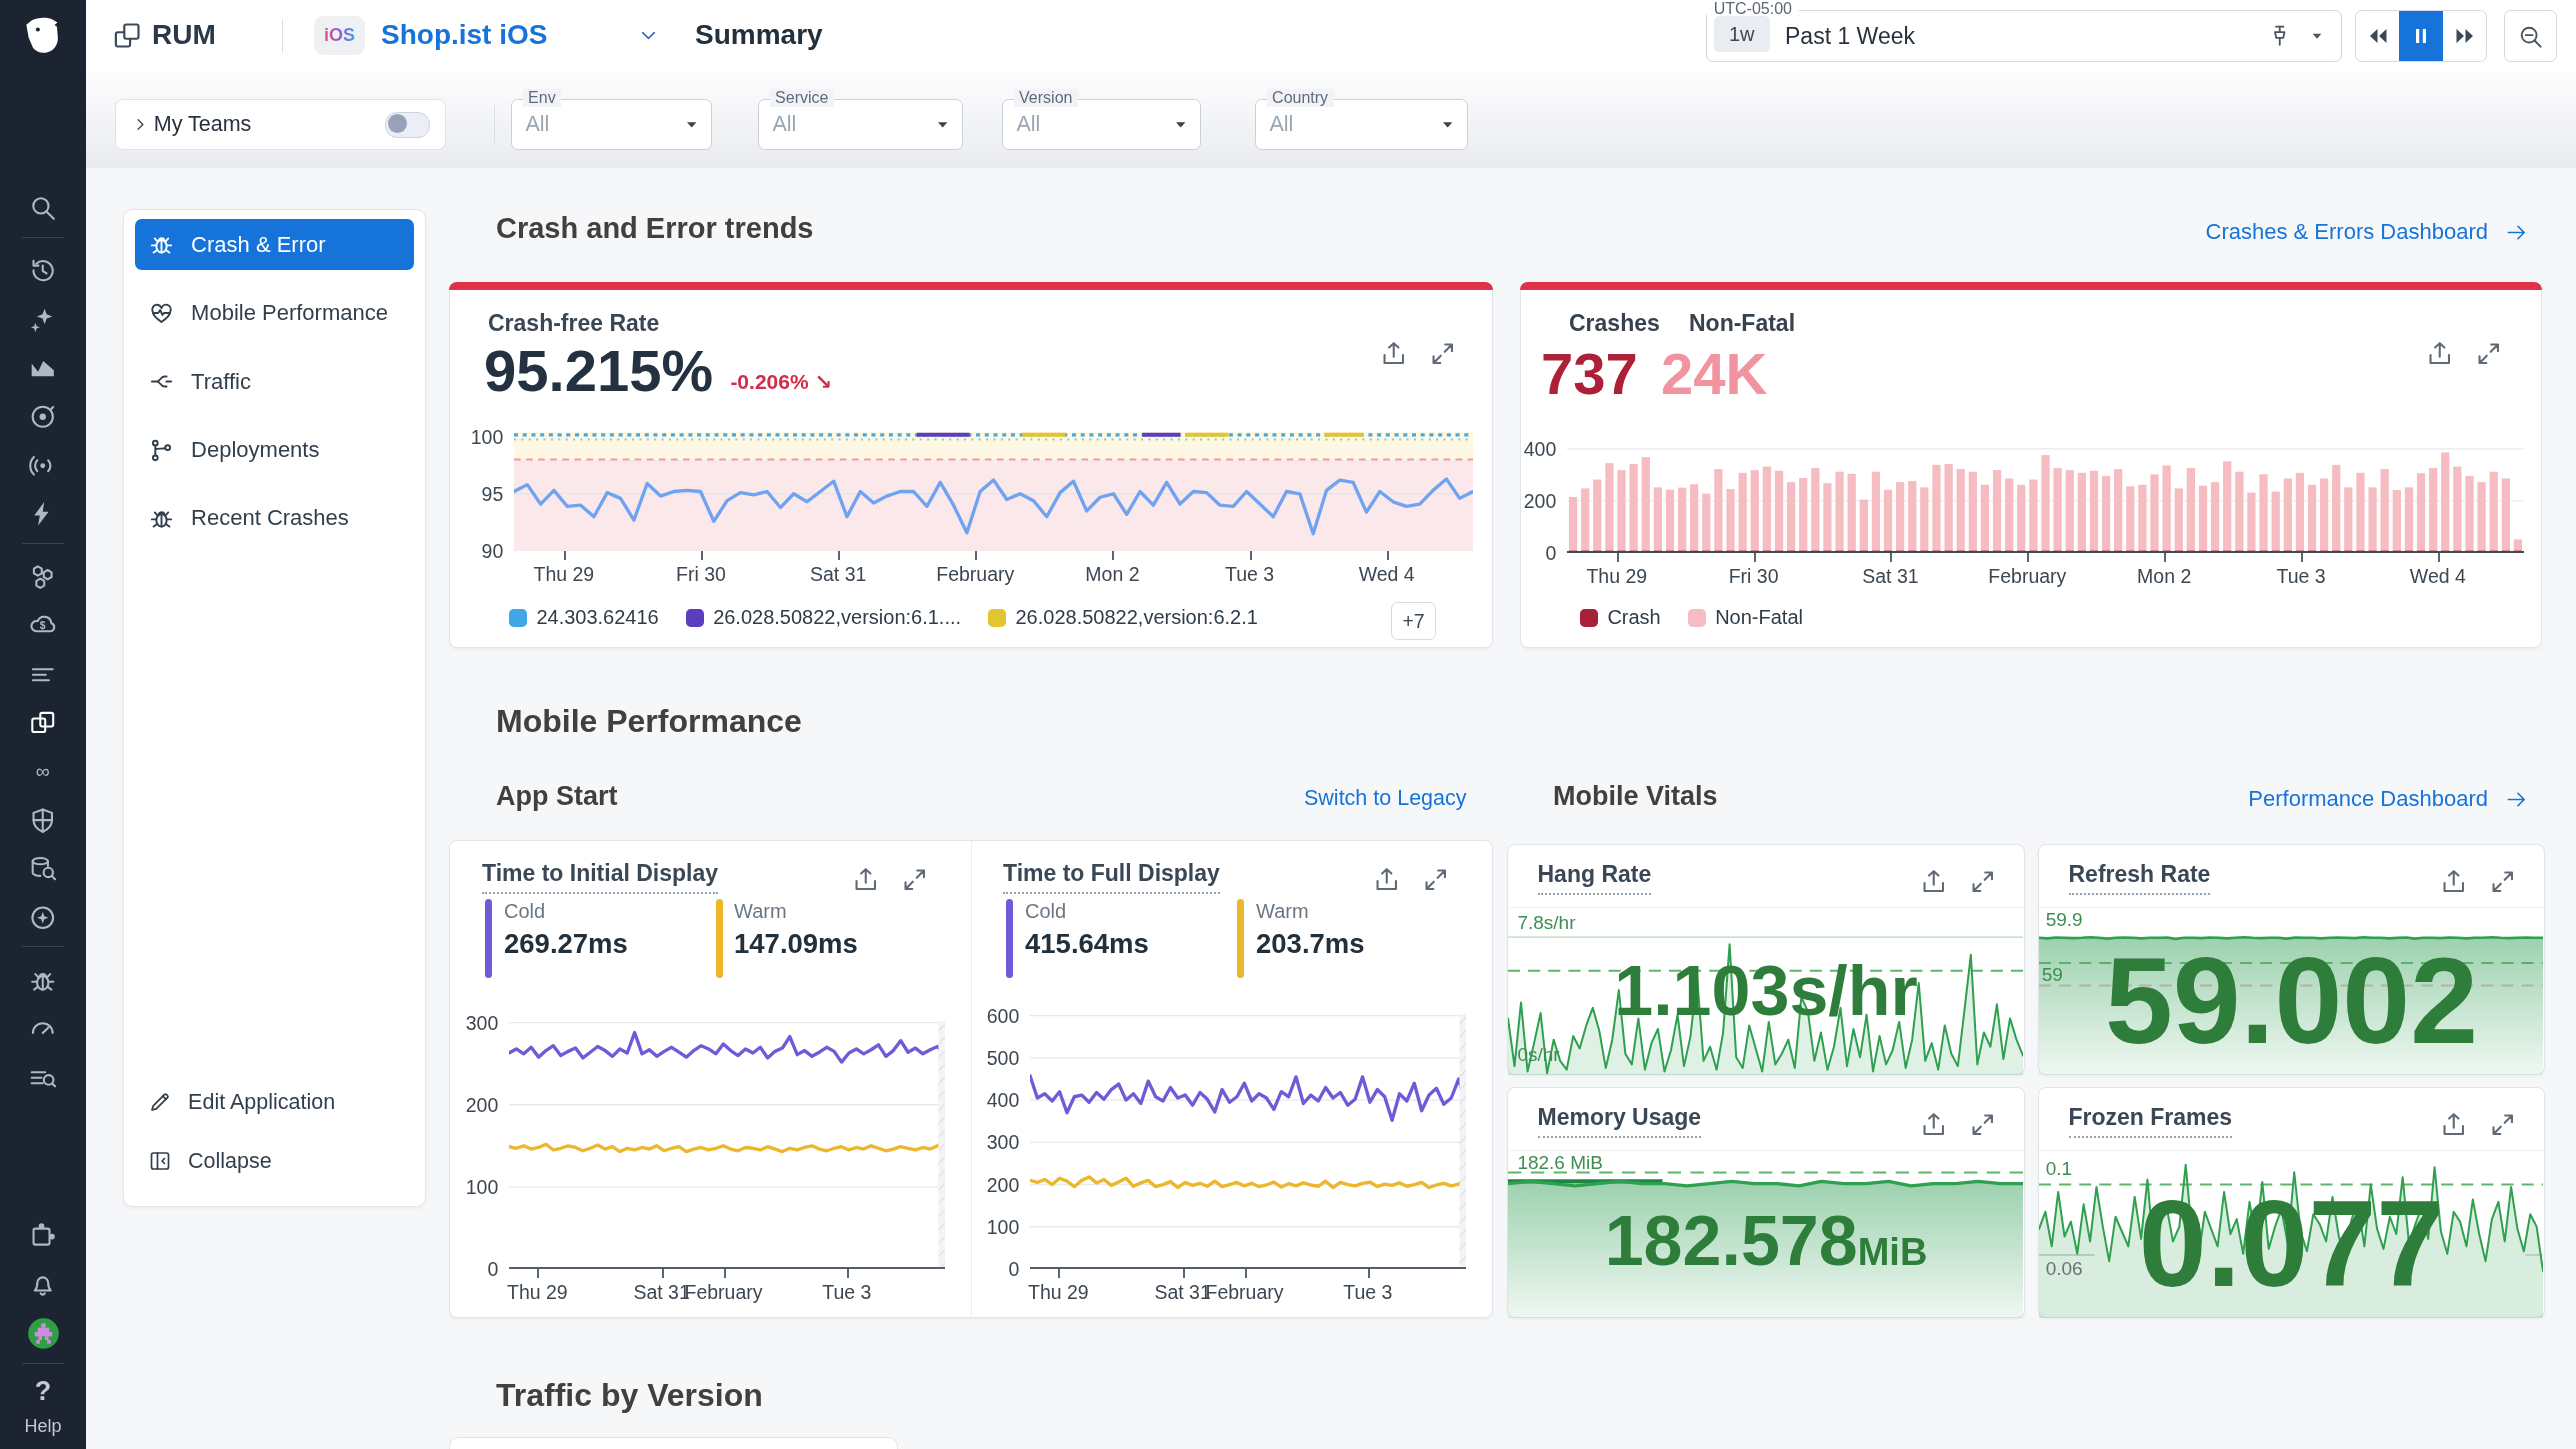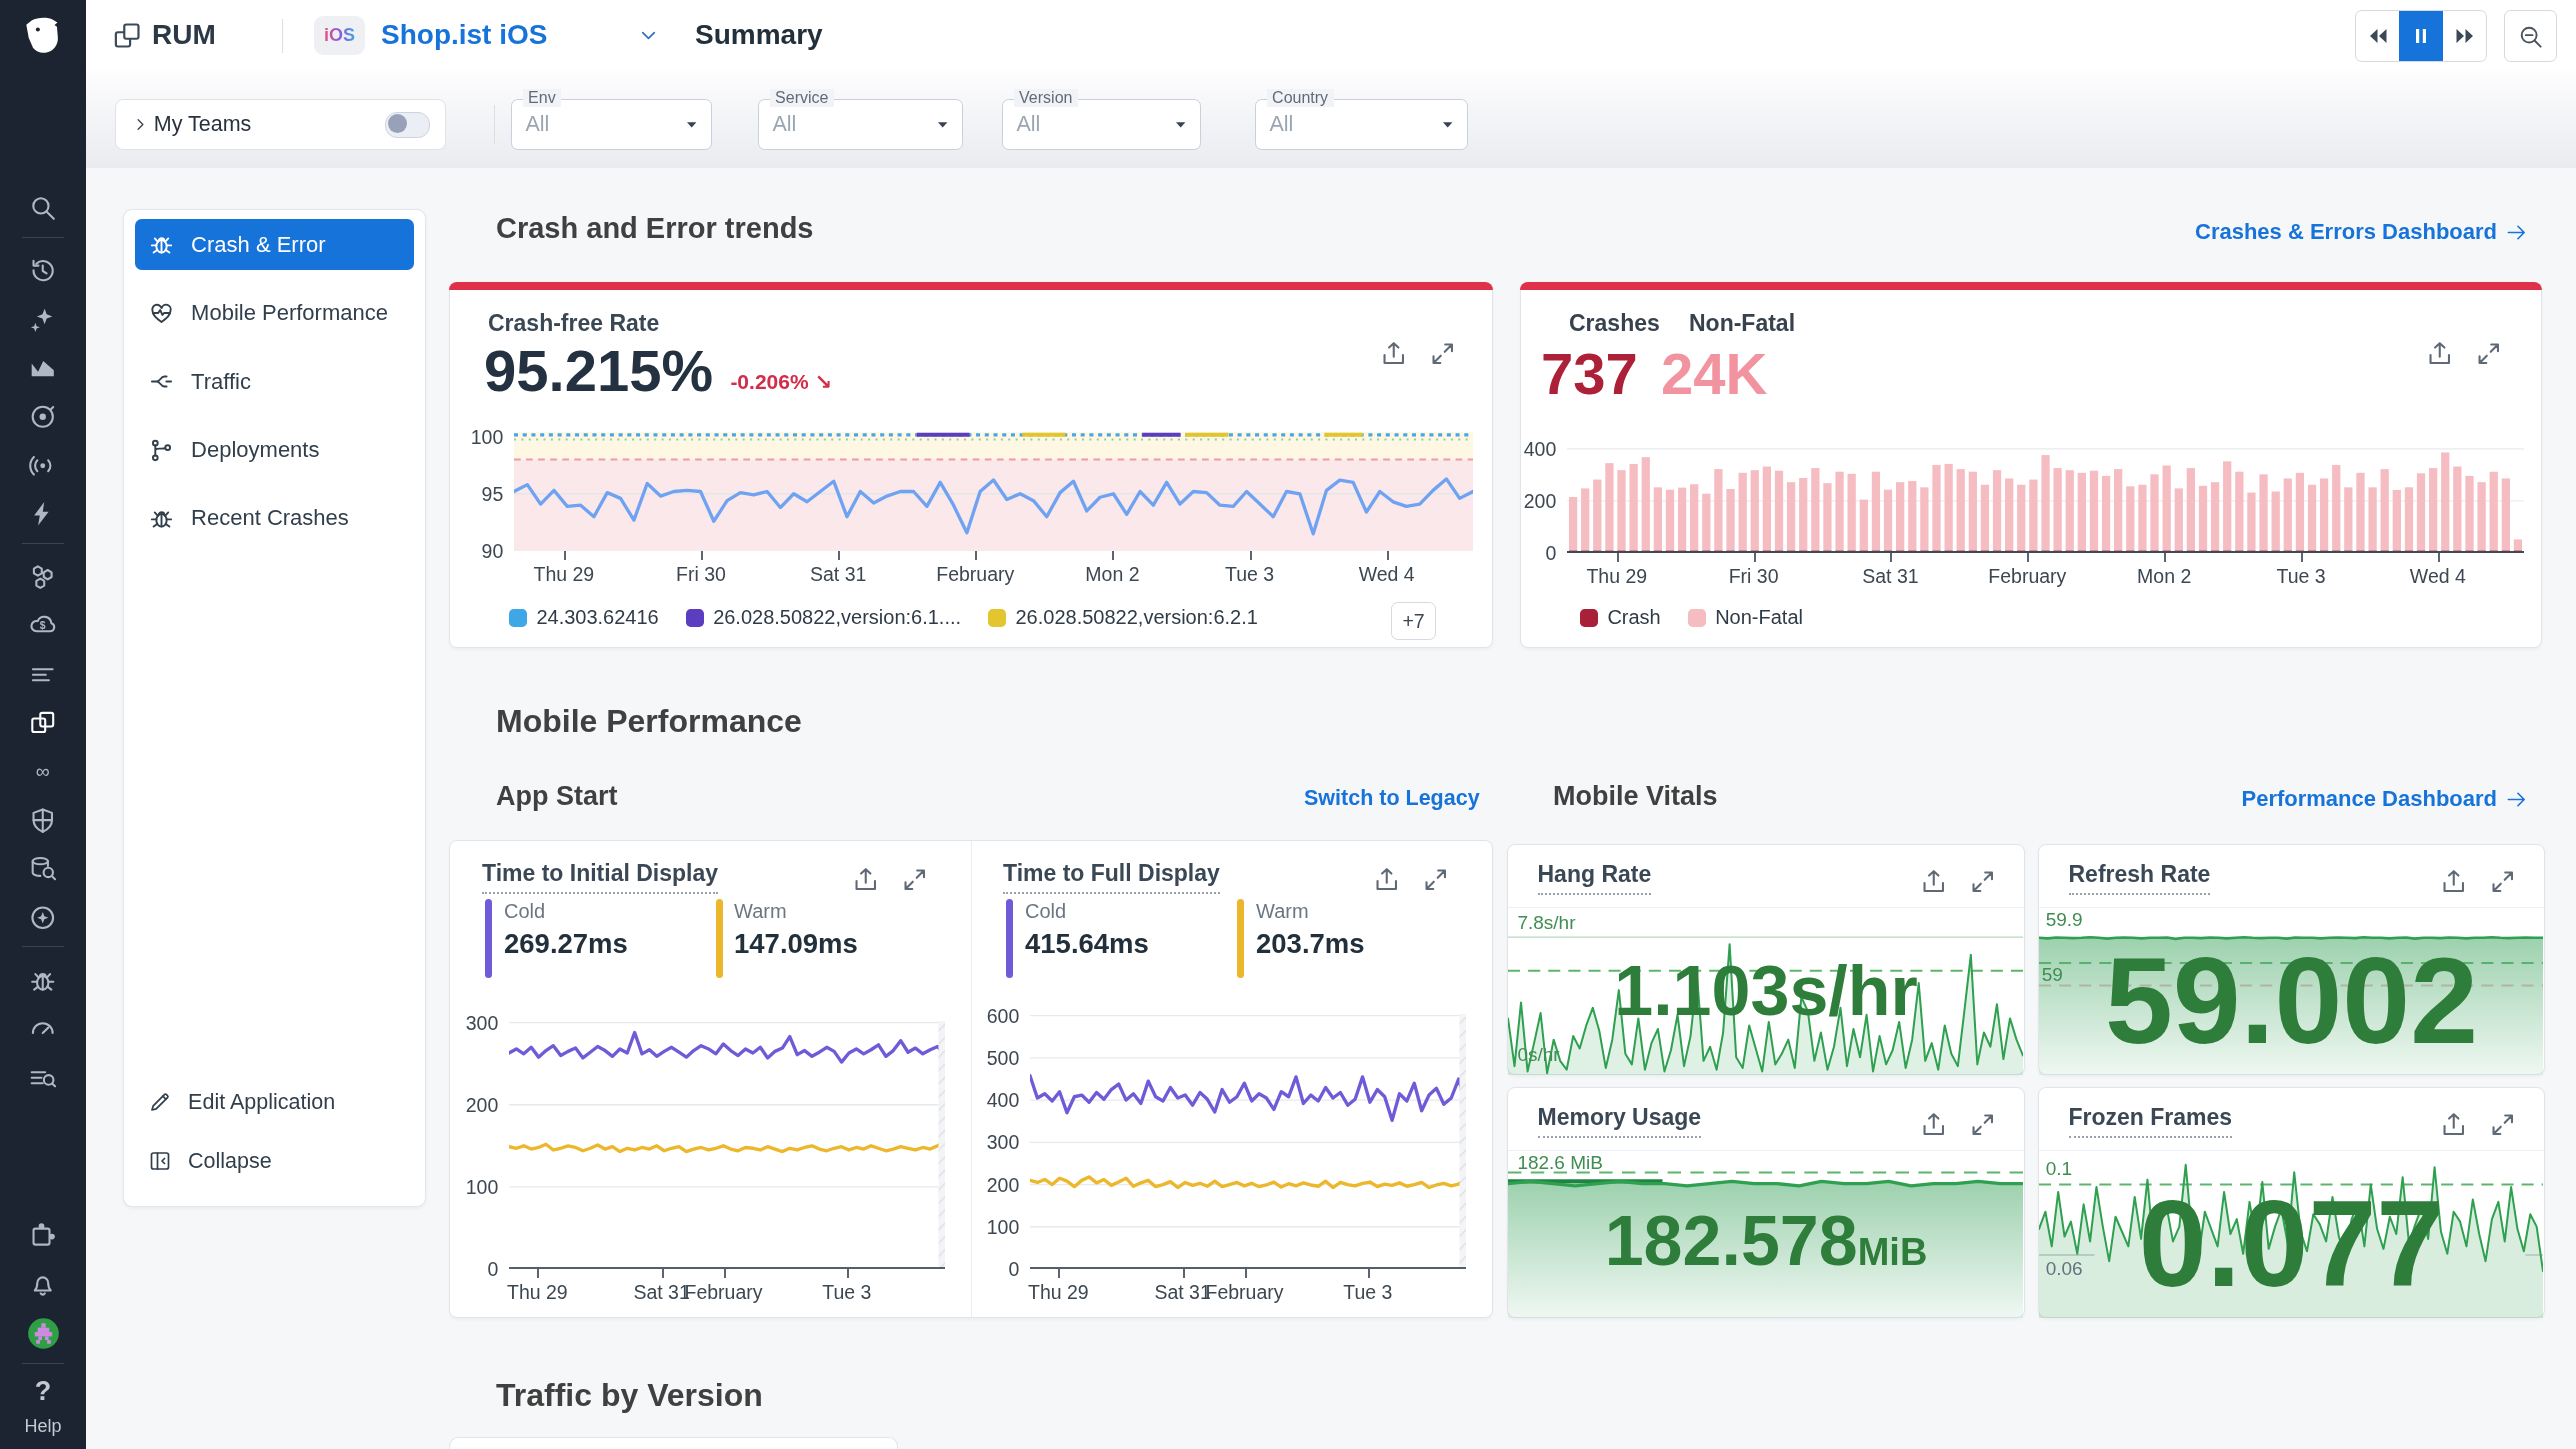--- a/index.html
+++ b/index.html
@@ -49,21 +49,21 @@
   
   .subnav{position:absolute;left:123px;top:209px;width:303px;height:998px;background:#fff;border:1.3px solid #e3e6ea;border-radius:9.4px;box-shadow:0 1.3px 3.4px rgba(15,30,44,.05);display:flex;flex-direction:column;padding:9.4px 0;box-sizing:border-box;z-index:5;}
   .snitem{height:51px;margin:0 10.7px 17.4px 10.7px;border-radius:6.7px;display:flex;align-items:center;padding:0 13.4px;font-size:22px;font-weight:500;color:#313e4b;cursor:pointer;flex:none;}
   .snitem .ic{width:27px;height:27px;margin-right:16px;flex:none;}
   .snitem.active{background:#1673d9;color:#fff;}
   .snspacer{flex:1;}
   .snfoot{height:47px;margin:0 10.7px 12px 10.7px;display:flex;align-items:center;padding:0 13.4px;font-size:21.5px;color:#313e4b;cursor:pointer;flex:none;}
   .snfoot .ic{width:24px;height:24px;margin-right:16px;}
   
   .h1{position:absolute;font-weight:700;color:#404040;margin-left:47px;}
-  .link{position:absolute;color:#1673d9;font-size:22px;font-weight:700;cursor:pointer;display:flex;align-items:center;gap:8px;}
+  .link{position:absolute;color:#1673d9;font-size:22px;font-weight:400;cursor:pointer;display:flex;align-items:center;gap:17px;}
   .link .ic{width:23px;height:23px;}
   
   .card{position:absolute;background:#fff;border:1.3px solid #e1e5e9;border-radius:8px;box-shadow:0 1.3px 3.4px rgba(15,30,44,.04);box-sizing:border-box;}
   .redbar{position:absolute;left:-1.3px;top:-1.3px;right:-1.3px;height:8px;background:#e0314b;border-radius:8px 8px 0 0;}
   .c-title{position:absolute;font-size:23px;font-weight:600;color:#3a4754;}
   .dotted{border-bottom:2.7px dotted #98a2ad;padding-bottom:5.4px;}
   .acts{position:absolute;display:flex;gap:19px;color:#5f6a76;}
   .acts .ic{width:29.5px;height:29.5px;cursor:pointer;}
   .bigrow{position:absolute;display:flex;align-items:flex-end;}
   .bignum{font-size:58px;font-weight:700;color:#233140;line-height:1.05;}
@@ -317,20 +317,35 @@
         <b>iOS</b>
       </span>
     <span class="appname abs" style="left:295px;top:19px">Shop.ist iOS</span>
     <span class="ic abs" style="left:551px;top:24px;width:23px;height:23px;color:#2c6fc4">
         <svg viewBox="0 0 24 24" fill="none" stroke="currentColor" stroke-width="1.7" stroke-linecap="round" stroke-linejoin="round">
           <path d="M6 9l6 6 6-6"></path>
         </svg>
       </span>
     <span class="pagetitle abs" style="left:609px;top:19px">Summary</span>
 
+    <div class="timepicker" style="left:1620px;width:634px">
+      <span class="tz">UTC-05:00</span>
+      <span class="chip">1w</span>
+      <span class="rangelabel">Past 1 Week</span>
+      <span class="ic abs" style="left:560px;top:12px;width:25.5px;height:25.5px;color:#4a545f">
+          <svg viewBox="0 0 24 24" fill="none" stroke="currentColor" stroke-width="1.7" stroke-linecap="round" stroke-linejoin="round">
+            <path d="M8.5 3.5h7M12 3.5v5M7.5 8.5h9l-1.2 5.5H8.7zM12 14v6.5"></path>
+          </svg>
+        </span>
+      <span class="ic abs" style="left:602px;top:17.4px;width:16px;height:16px;color:#4a545f">
+          <svg viewBox="0 0 24 24" fill="none" stroke="currentColor" stroke-width="1.7" stroke-linecap="round" stroke-linejoin="round">
+            <path fill="currentColor" stroke="none" d="M5.5 8.5h13L12 16z"></path>
+          </svg>
+        </span>
+    </div>
     <div class="btngroup" style="left:2269px">
       <span class="cell">
           <span class="ic" style="width:24px;height:24px">
             <svg viewBox="0 0 24 24" fill="none" stroke="currentColor" stroke-width="1.7" stroke-linecap="round" stroke-linejoin="round">
               <path fill="currentColor" stroke="none" d="M11.5 5v14L4 12zM20.5 5v14L13 12z"></path>
             </svg>
           </span>
         </span>
       <span class="cell on">
           <span class="ic" style="width:24px;height:24px">

